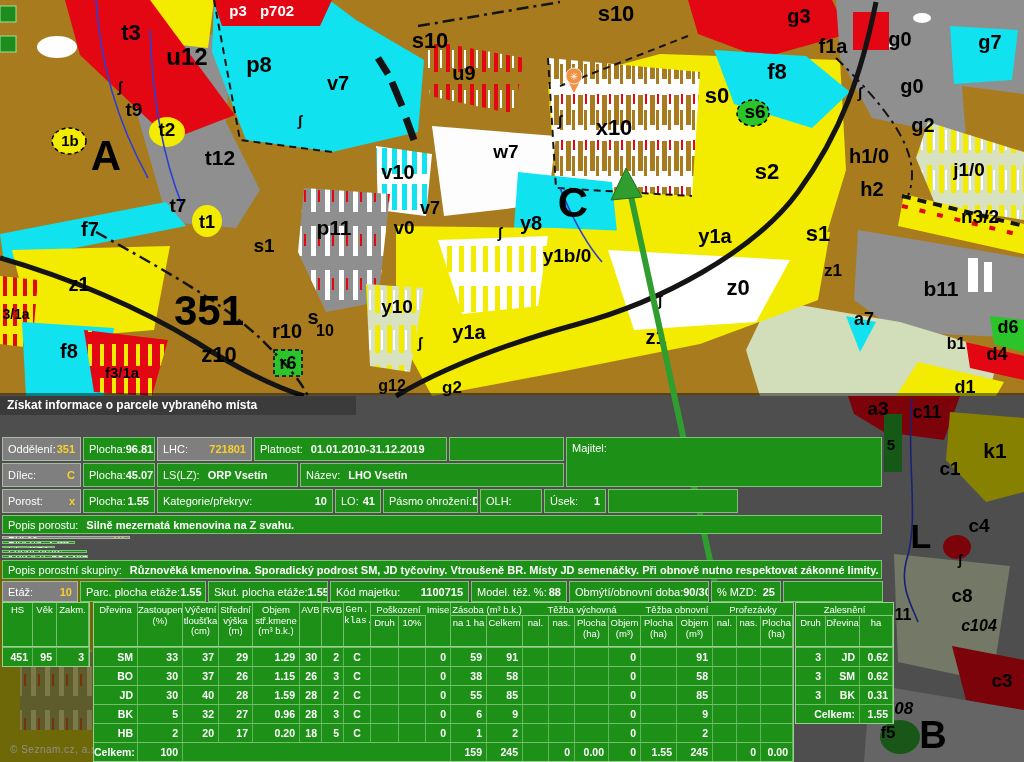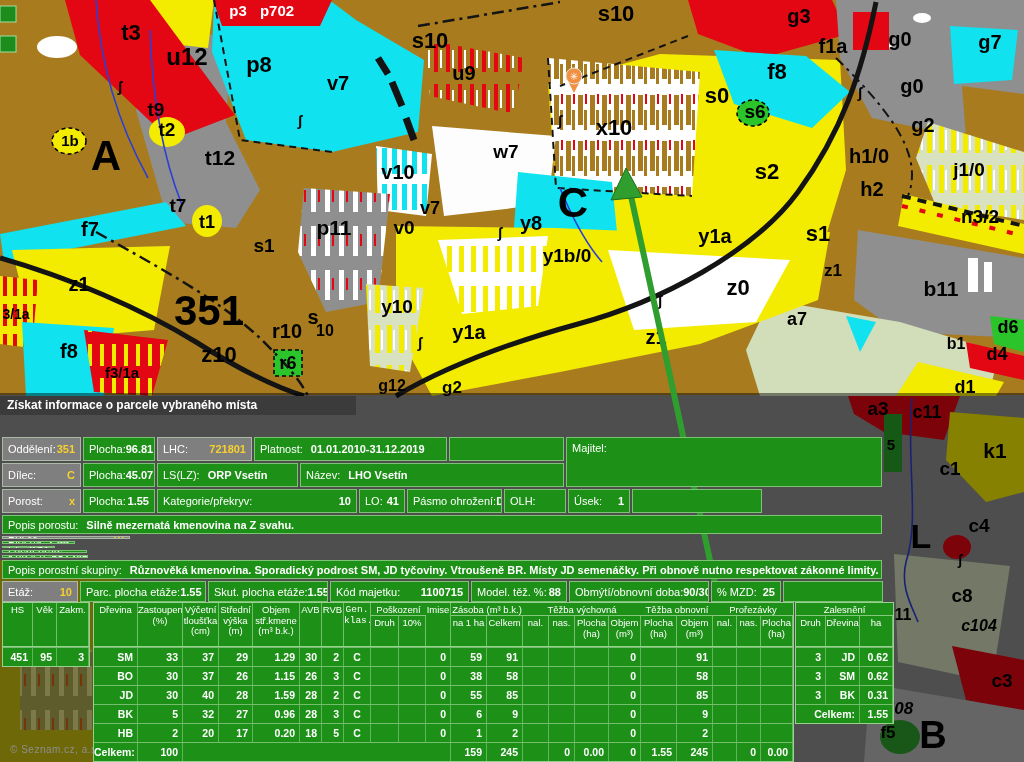--- a/index.html
+++ b/index.html
@@ -197,21 +197,21 @@
 
   <div id="map-labels">
       <span class="mlabel" style="left: 115px; top: 33px; font-size: 22px; margin-left: 16px;">t3</span>
       <span class="mlabel" style="left: 187px; top: 57px; font-size: 24px;">u12</span>
       <span class="mlabel" style="left: 259px; top: 65px; font-size: 22px;">p8</span>
       <span class="mlabel" style="left: 338px; top: 83px; font-size: 20px;">v7</span>
       <span class="mlabel" style="left: 238px; top: 10px; font-size: 15px; color: rgb(255, 255, 255);">p3</span>
       <span class="mlabel" style="left: 277px; top: 10px; font-size: 15px; color: rgb(255, 255, 255);">p702</span>
       <span class="mlabel" style="left: 430px; top: 41px; font-size: 22px;">s10</span>
       <span class="mlabel" style="left: 464px; top: 73px; font-size: 20px;">u9</span>
-      <span class="mlabel" style="left: 156px; top: 110px; font-size: 19px;">t9</span>
+      <span class="mlabel" style="left: 134px; top: 110px; font-size: 19px;">t9</span>
       <span class="mlabel" style="left: 167px; top: 130px; font-size: 19px;">t2</span>
       <span class="mlabel" style="left: 70px; top: 140px; font-size: 15px;">1b</span>
       <span class="mlabel" style="left: 106px; top: 156px; font-size: 42px;">A</span>
       <span class="mlabel" style="left: 220px; top: 158px; font-size: 21px;">t12</span>
       <span class="mlabel" style="left: 178px; top: 206px; font-size: 19px;">t7</span>
       <span class="mlabel" style="left: 207px; top: 222px; font-size: 18px;">t1</span>
       <span class="mlabel" style="left: 90px; top: 229px; font-size: 20px;">f7</span>
       <span class="mlabel" style="left: 264px; top: 246px; font-size: 19px;">s1</span>
       <span class="mlabel" style="left: 334px; top: 228px; font-size: 21px;">p11</span>
       <span class="mlabel" style="left: 404px; top: 228px; font-size: 19px;">v0</span>
@@ -236,21 +236,21 @@
       <span class="mlabel" style="left: 980px; top: 217px; font-size: 19px;">n3/2</span>
       <span class="mlabel" style="left: 573px; top: 203px; font-size: 42px;">C</span>
       <span class="mlabel" style="left: 531px; top: 223px; font-size: 20px;">y8</span>
       <span class="mlabel" style="left: 567px; top: 256px; font-size: 19px;">y1b/0</span>
       <span class="mlabel" style="left: 715px; top: 236px; font-size: 20px;">y1a</span>
       <span class="mlabel" style="left: 469px; top: 332px; font-size: 20px;">y1a</span>
       <span class="mlabel" style="left: 738px; top: 288px; font-size: 22px;">z0</span>
       <span class="mlabel" style="left: 656px; top: 337px; font-size: 20px;">z1</span>
       <span class="mlabel" style="left: 818px; top: 234px; font-size: 22px;">s1</span>
       <span class="mlabel" style="left: 833px; top: 271px; font-size: 17px;">z1</span>
-      <span class="mlabel" style="left: 797px; top: 319px; font-size: 18px;">a7</span>
+      <span class="mlabel" style="left: 864px; top: 319px; font-size: 18px;">a7</span>
       <span class="mlabel" style="left: 941px; top: 289px; font-size: 21px;">b11</span>
       <span class="mlabel" style="left: 956px; top: 344px; font-size: 16px;">b1</span>
       <span class="mlabel" style="left: 1008px; top: 327px; font-size: 18px;">d6</span>
       <span class="mlabel" style="left: 997px; top: 354px; font-size: 18px;">d4</span>
       <span class="mlabel" style="left: 965px; top: 387px; font-size: 18px;">d1</span>
       <span class="mlabel" style="left: 79px; top: 284px; font-size: 20px;">z1</span>
       <span class="mlabel" style="left: 16px; top: 314px; font-size: 14px;">3/1a</span>
       <span class="mlabel" style="left: 69px; top: 351px; font-size: 20px;">f8</span>
       <span class="mlabel" style="left: 122px; top: 372px; font-size: 15px;">f3/1a</span>
       <span class="mlabel" style="left: 209px; top: 311px; font-size: 42px;">351</span>
@@ -340,21 +340,21 @@
       </div>
       <div class="irow" style="top: 489px; height: 24px;">
         <div class="icell gray" style="width: 79px; height: 24px;">
           <span class="ilbl">Porost:</span>
           <span class="ival yv">x</span>
         </div>
         <div class="icell" style="width: 72px; height: 24px;">
           <span class="ilbl">Plocha:</span>
           <span class="ival">1.55</span>
         </div>
-        <div class="icell" style="width: 200px; height: 24px;">
+        <div class="icell" style="width: 176px; height: 24px;">
           <span class="ilbl">Kategorie/překryv:</span>
           <span class="ival">10</span>
         </div>
         <div class="icell" style="width: 46px; height: 24px;">
           <span class="ilbl">LO:</span>
           <span class="ival">41</span>
         </div>
         <div class="icell" style="width: 95px; height: 24px;">
           <span class="ilbl">Pásmo ohrožení:</span>
           <span class="ival">D</span>

